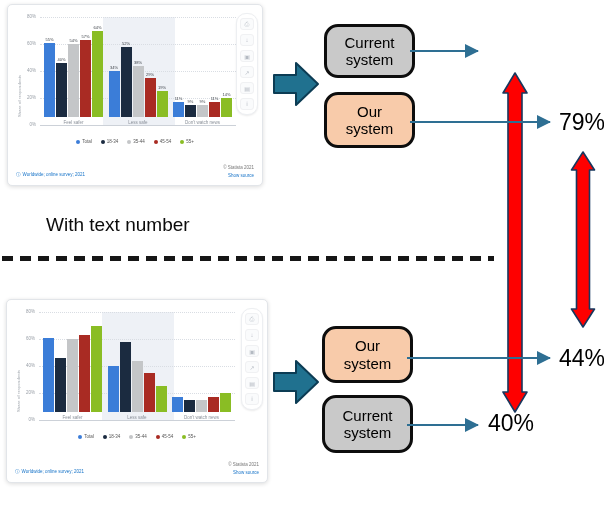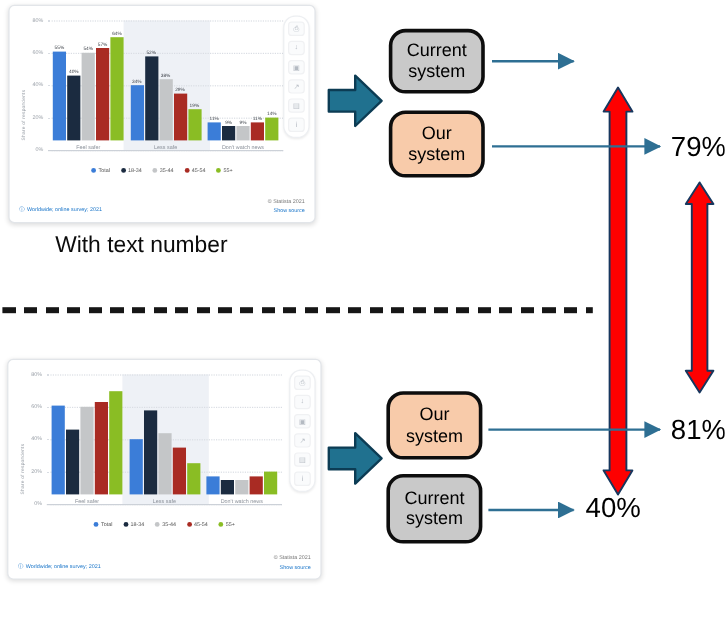--- a/index.html
+++ b/index.html
@@ -33,26 +33,26 @@
   .foot-left{position:absolute;left:8px;bottom:8px;font-size:4.5px;color:#1673c8;display:flex;gap:2px;align-items:center;}
   .foot-right{position:absolute;right:8px;bottom:7px;text-align:right;font-size:4.5px;color:#777;}
   .foot-right .src{color:#1673c8;margin-top:3px;}
   .toolbar{position:absolute;right:4px;top:8px;width:20px;background:#fff;border:1px solid #edeff2;
            border-radius:10px;box-shadow:0 1px 2px rgba(0,0,0,.08);display:flex;flex-direction:column;
            align-items:center;padding:4px 0;gap:4px;}
   .tbtn{width:12px;height:10px;display:flex;align-items:center;justify-content:center;
         font-size:6px;color:#b4bac2;background:#fafbfc;border:1px solid #f0f1f3;border-radius:3px;}
 
   
-  .caption{position:absolute;font-size:19px;color:#0b0b0b;}
+  .caption{position:absolute;font-size:19px;color:#0b0b0b;margin-top:20px;}
   .caption-top{left:46px;top:194px;}
   .caption-bottom{left:34px;top:491px;}
   .divider{position:absolute;top:256px;left:2px;width:492px;height:5px;
            background:repeating-linear-gradient(90deg,#161616 0 11px,transparent 11px 18px);}
-  .sysbox{position:absolute;width:80px;border:3.5px solid #0d0d0d;border-radius:14px;
+  .sysbox{position:absolute;width:91px;border:3.5px solid #0d0d0d;border-radius:14px;
           display:flex;align-items:center;justify-content:center;text-align:center;
           font-size:15px;line-height:1.15;color:#000;padding:3px 8px;box-sizing:border-box;}
   .gray{background:#c9c9c9;}
   .peach{background:#f8cbaa;}
   .box1{left:324px;top:24px;height:54px;}
   .box2{left:324px;top:92px;height:56px;}
   .box3{left:322px;top:326px;height:57px;}
   .box4{left:322px;top:395px;height:58px;}
   .pct{position:absolute;font-size:23px;color:#000;white-space:nowrap;}
   .p85{left:487px;top:37px;}
@@ -319,21 +319,21 @@
 
   <div class="caption caption-top">With text number</div>
   <div class="divider"></div>
 
   <div class="sysbox gray  box1">Current system</div>
   <div class="sysbox peach box2">Our system</div>
   <div class="sysbox peach box3">Our system</div>
   <div class="sysbox gray  box4">Current system</div>
 
   <div class="pct p82">79%</div>
-  <div class="pct p58">81%</div>
+  <div class="pct p58">44%</div>
   <div class="pct p40">40%</div>
 
   <svg class="overlay" width="604" height="514" viewBox="0 0 604 514">
     <defs>
       <marker id="ah" markerWidth="8" markerHeight="7" refX="6.5" refY="3.5" orient="auto">
         <path d="M0,0 L7,3.5 L0,7 Z" fill="#2E6F93"></path>
       </marker>
     </defs>
 
     <polygon points="274,75 296,75 296,63 318,84 296,105 296,93 274,93" fill="#20718F" stroke="#0C3C54" stroke-width="2" stroke-linejoin="round"></polygon>

